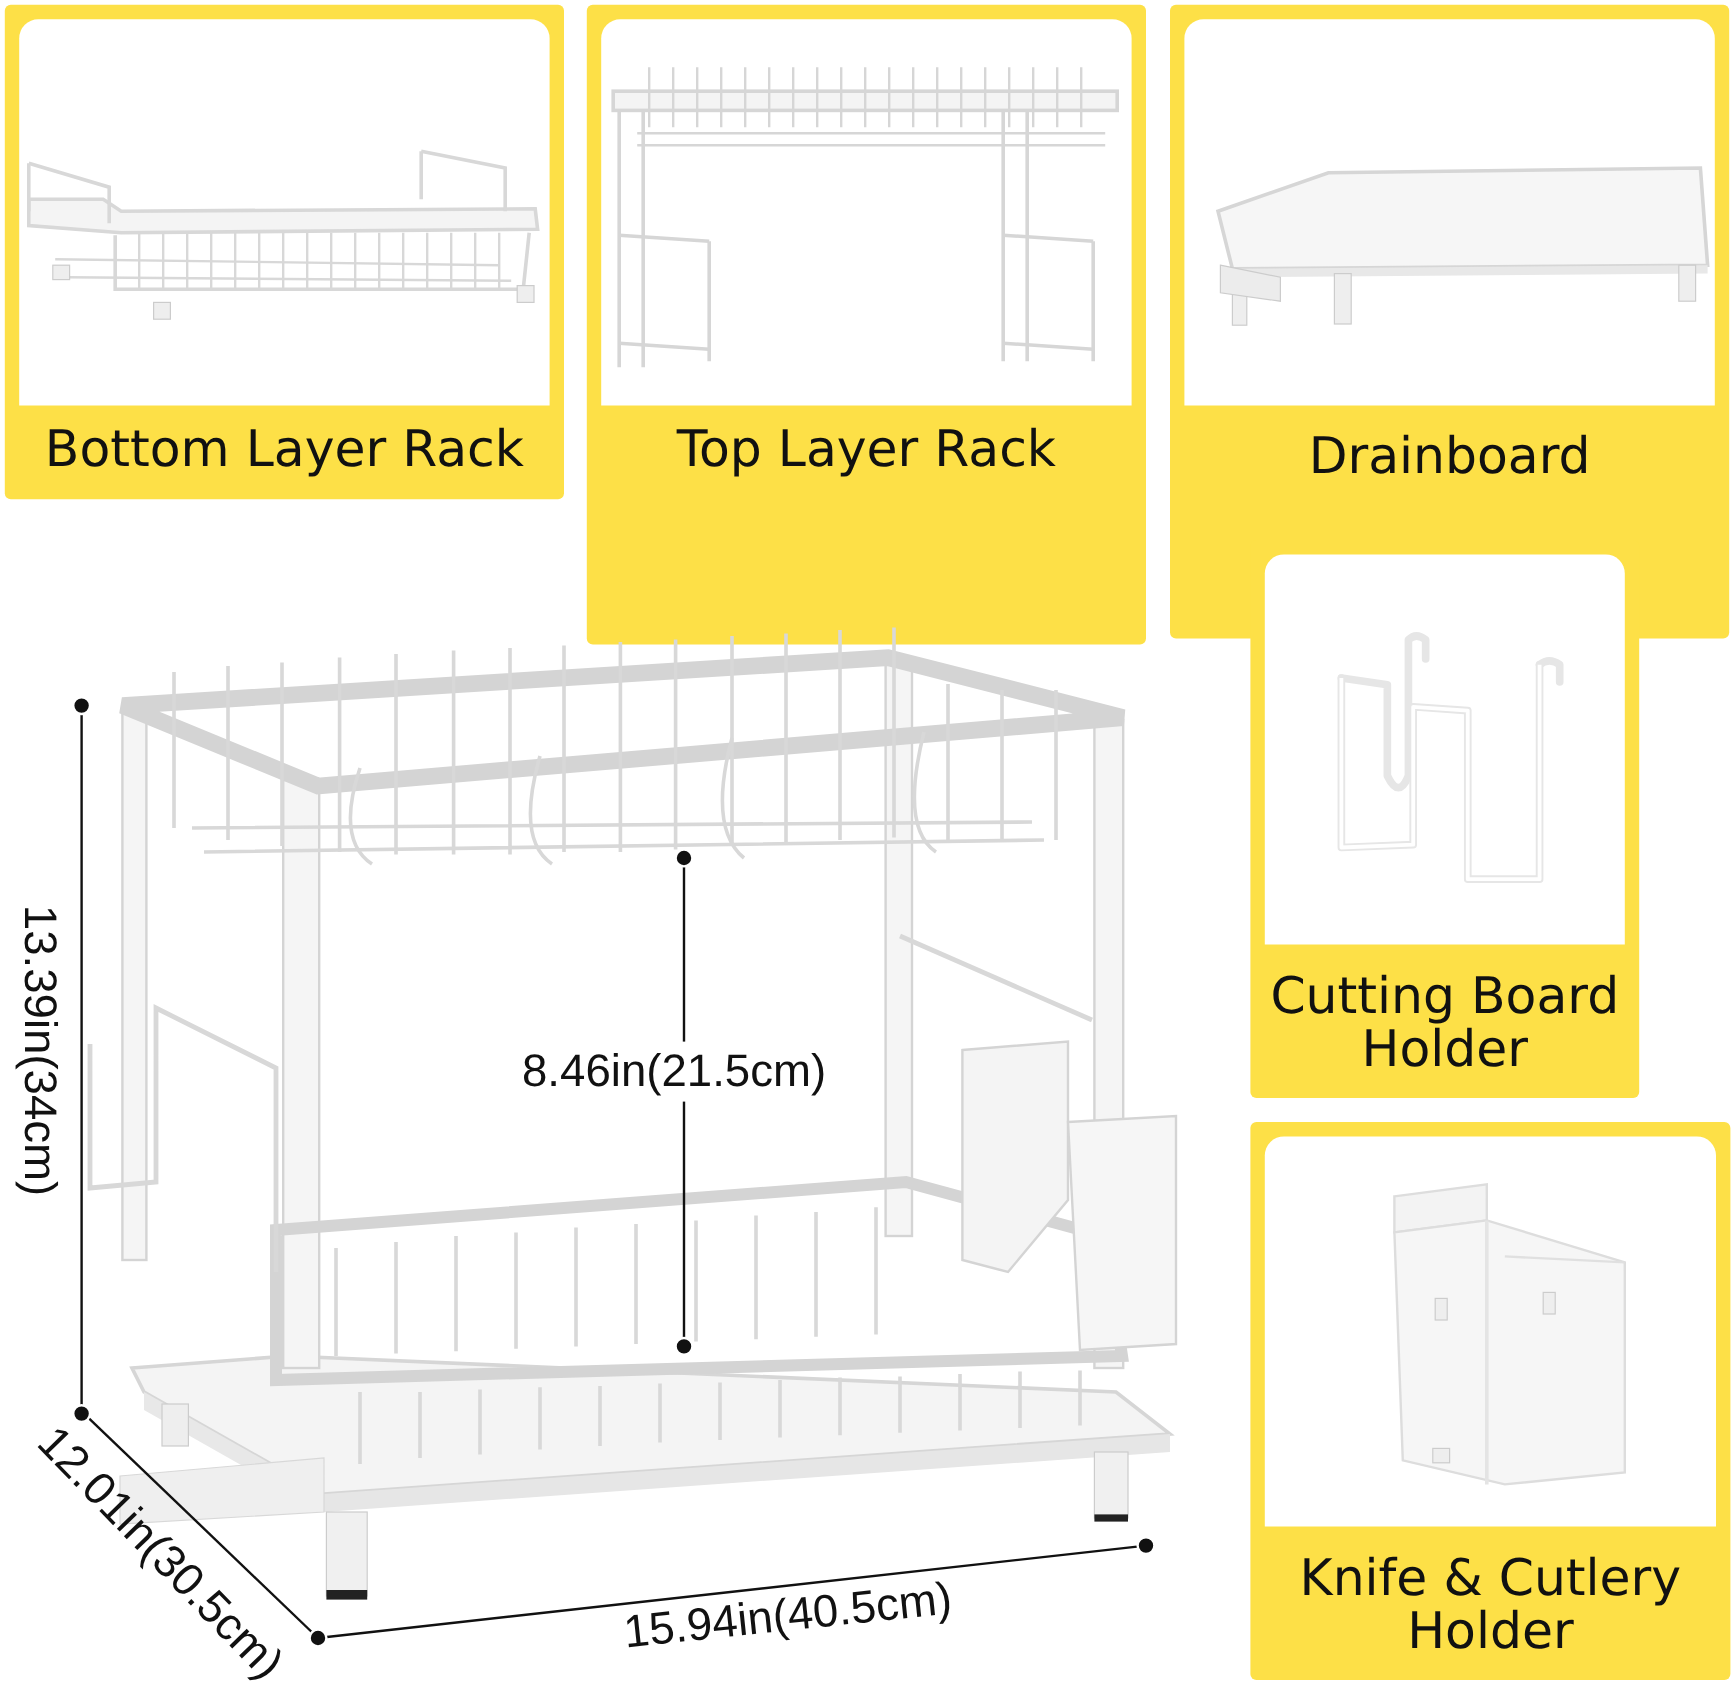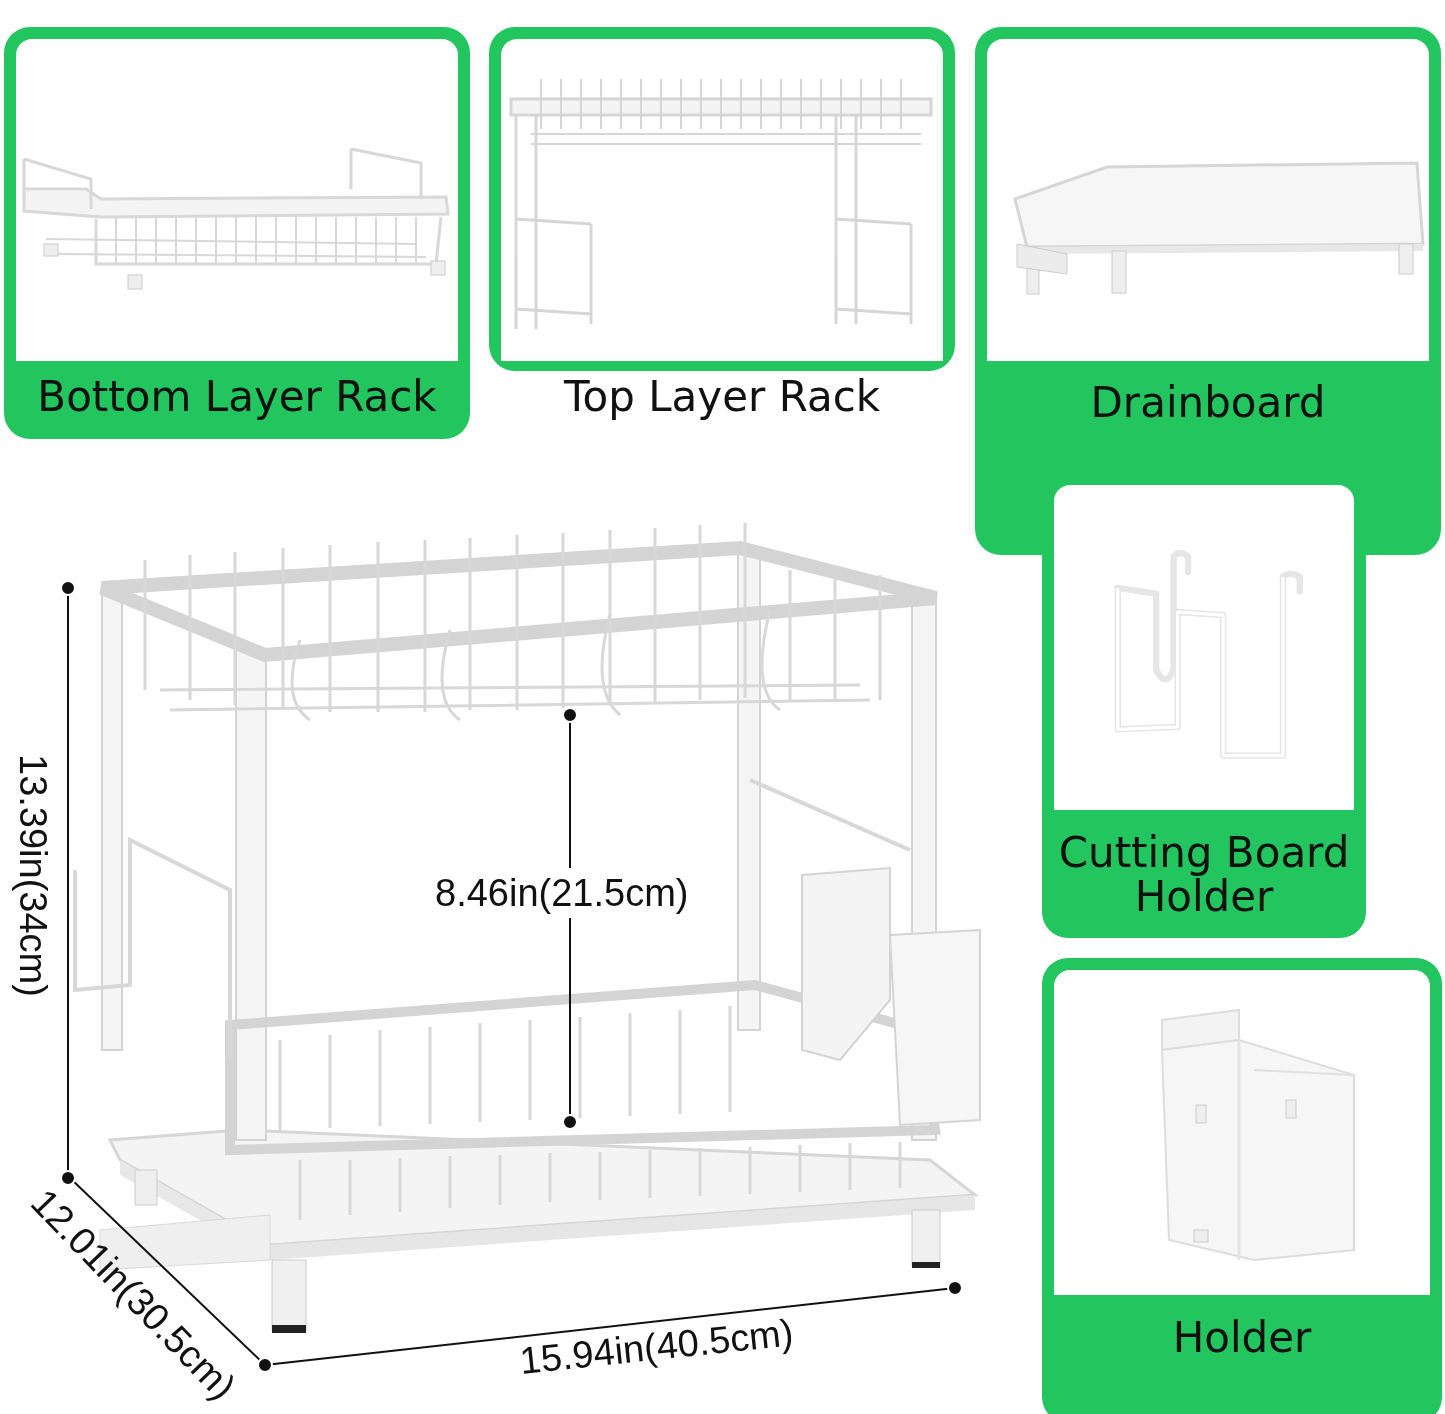--- a/index.html
+++ b/index.html
@@ -1,17 +1,17 @@
 <!DOCTYPE html>
 <html><head>
 <meta charset="utf-8">
 <style>
   html, body { margin: 0; padding: 0; background: #ffffff; }
   body { width: 1445px; height: 1414px; position: relative; overflow: hidden; font-family: "DejaVu Sans", sans-serif; }
-  .card { position: absolute; background: #22c55e; border-radius: 26px; box-sizing: border-box; padding: 12px; margin-top: 23px; }
+  .card { position: absolute; background: #fde047; border-radius: 5px; box-sizing: border-box; padding: 12px; }
   .card .inner { position: absolute; left: 12px; right: 12px; top: 12px; background: #ffffff; border-radius: 16px 16px 0 0; overflow: hidden; }
   .card .label { position: absolute; left: 0; right: 0; text-align: center; color: #111; font-size: 42px; line-height: 44px; }
   .illus { position: absolute; left: 0; top: 0; width: 100%; height: 100%; }
   .dim-text { position: absolute; font-family: "Liberation Sans", sans-serif; font-size: 38px; color: #111; white-space: nowrap; }
   .main-illus { position: absolute; left: 0; top: 420px; width: 1040px; height: 994px; }
 </style>
 </head>
 <body>
 
 <div class="card" style="left:4px; top:4px; width:466px; height:412px;">
@@ -30,21 +30,21 @@
         </g>
       </g>
       <rect x="28" y="205" width="14" height="12" fill="#eee" stroke="#ccc"></rect>
       <rect x="112" y="236" width="14" height="14" fill="#eee" stroke="#ccc"></rect>
       <rect x="415" y="222" width="14" height="14" fill="#eee" stroke="#ccc"></rect>
     </svg>
   </div>
   <div class="label" style="top:348px;">Bottom Layer Rack</div>
 </div>
 
-<div class="card" style="left:489px; top:4px; width:466px; height:344px;text-decoration:underline;">
+<div class="card" style="left:489px; top:4px; width:466px; height:533px;text-decoration:underline;">
   <div class="inner" style="height:322px;">
     <svg class="illus" viewBox="0 0 442 322">
       <g fill="none" stroke="#d6d6d6" stroke-width="3">
         <rect x="10" y="60" width="420" height="16" fill="#f4f4f4"></rect>
         <path d="M15 76 V290 M35 76 V290 M335 76 V285 M355 76 V285"></path>
         <path d="M15 180 L90 185 M15 270 L90 275 M335 180 L410 185 M335 270 L410 275"></path>
         <path d="M90 185 V285 M410 185 V285"></path>
         <g stroke-width="2">
           <path d="M40 40 V90 M60 40 V90 M80 40 V90 M100 40 V90 M120 40 V90 M140 40 V90 M160 40 V90 M180 40 V90 M200 40 V90 M220 40 V90 M240 40 V90 M260 40 V90 M280 40 V90 M300 40 V90 M320 40 V90 M340 40 V90 M360 40 V90 M380 40 V90 M400 40 V90"></path>
           <path d="M30 95 L420 95 M30 105 L420 105"></path>
@@ -94,20 +94,21 @@
       <path d="M108 50 L185 40 L185 70 L108 80 Z" fill="#f3f3f3" stroke="#ddd" stroke-width="2"></path>
       <path d="M108 80 L185 70 L300 105 L300 280 L200 290 L115 270 Z" fill="#f6f6f6" stroke="#ddd" stroke-width="2"></path>
       <path d="M185 70 L185 290" stroke="#e4e4e4" stroke-width="3"></path>
       <path d="M200 100 L300 105" stroke="#e0e0e0" stroke-width="2"></path>
       <rect x="142" y="135" width="10" height="18" fill="#eee" stroke="#ccc"></rect>
       <rect x="232" y="130" width="10" height="18" fill="#eee" stroke="#ccc"></rect>
       <rect x="140" y="260" width="14" height="12" fill="#eee" stroke="#ccc"></rect>
     </svg>
   </div>
   <div class="label" style="top:358px;">
+    <div>Knife &amp; Cutlery</div>
     <div>Holder</div>
   </div>
 </div>
 
 <svg class="main-illus" viewBox="0 420 1040 994">
 
   <path d="M110 1140 L240 1130 L930 1160 L975 1195 L270 1245 L120 1160 Z" fill="#f4f4f4" stroke="#d6d6d6" stroke-width="3"></path>
   <path d="M120 1160 L270 1245 L270 1260 L120 1175 Z" fill="#e8e8e8"></path>
   <path d="M270 1245 L975 1195 L975 1210 L270 1260 Z" fill="#e6e6e6"></path>
 

